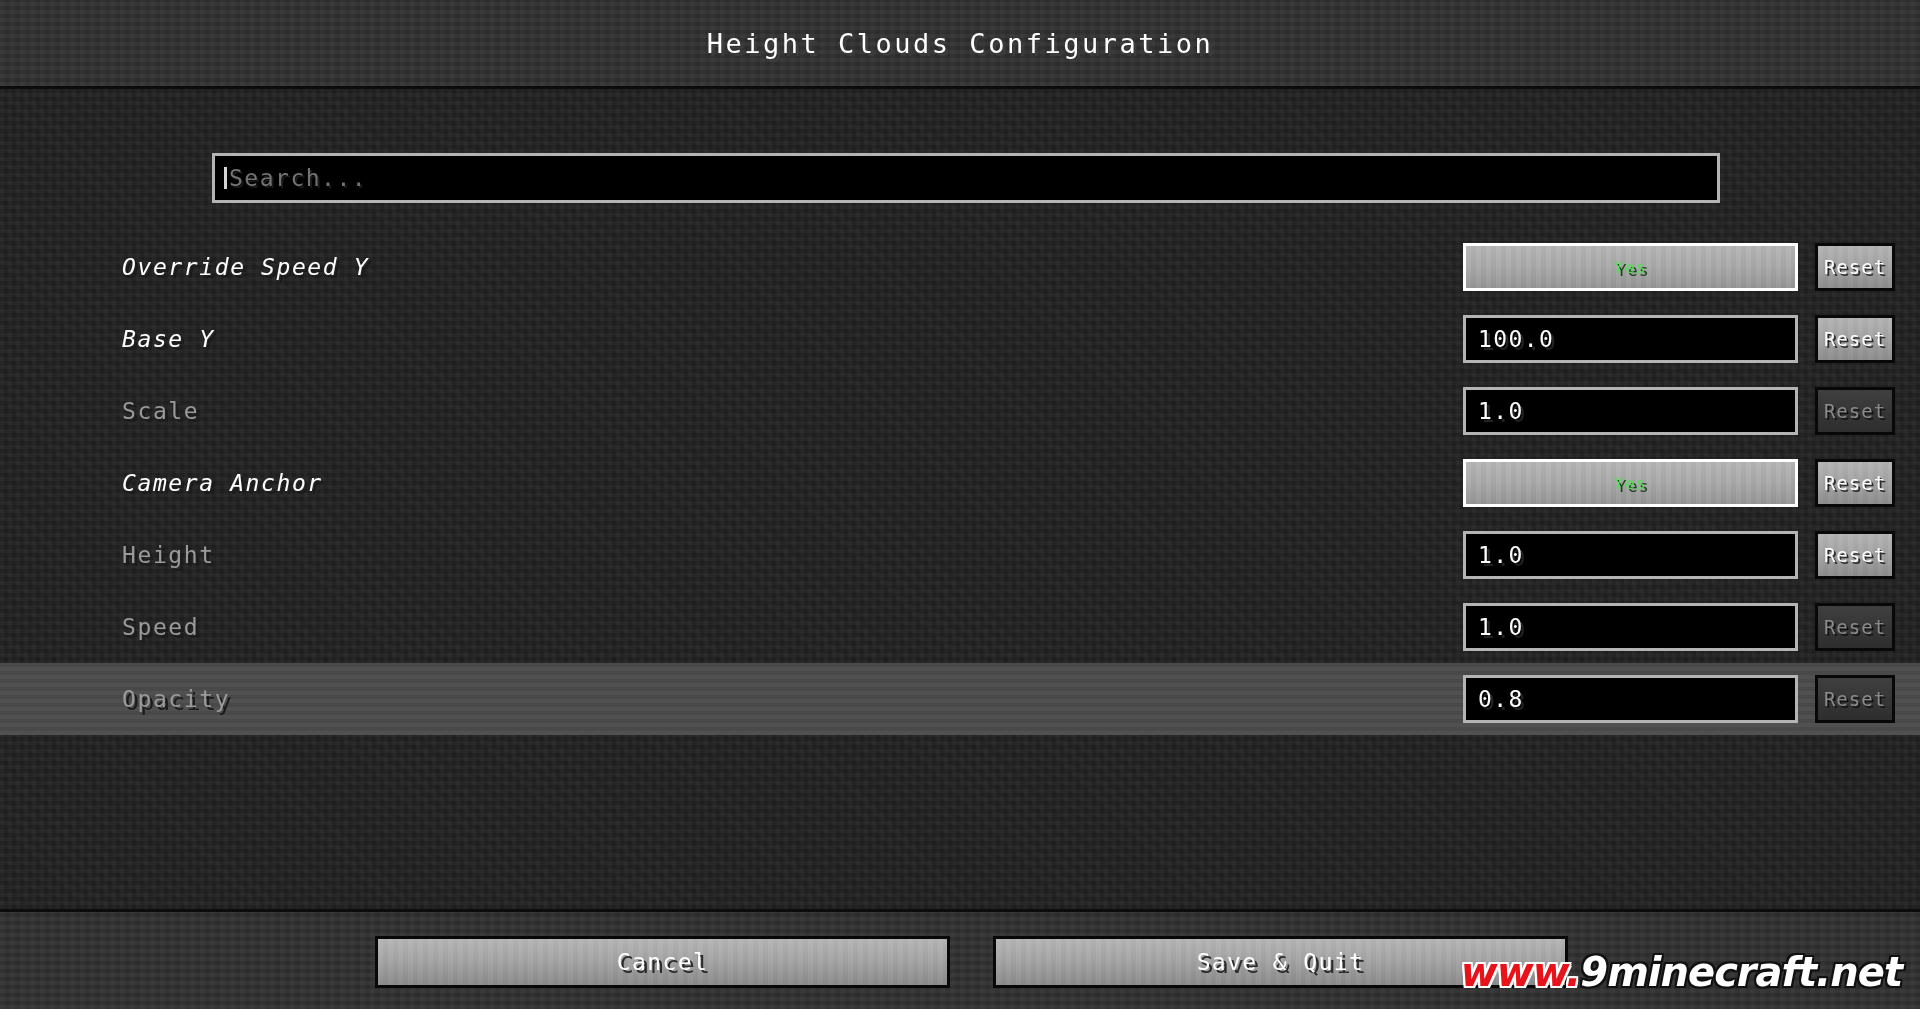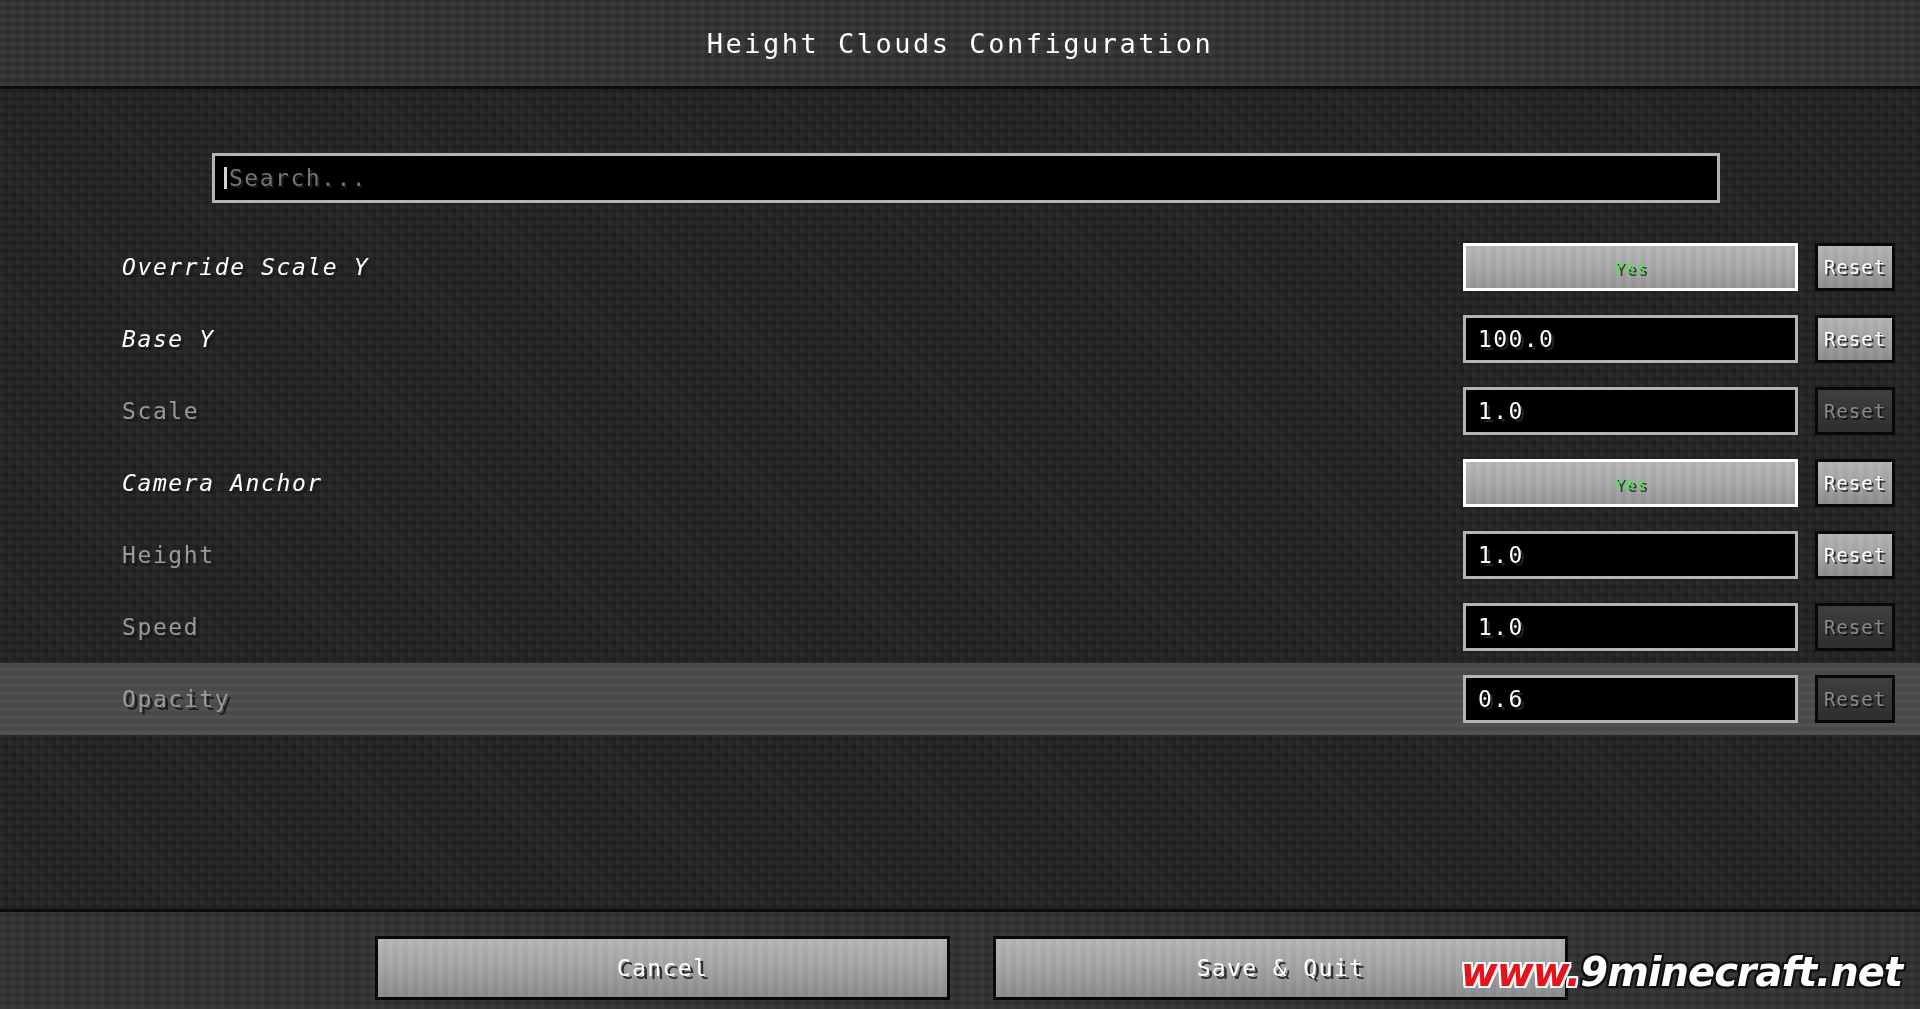--- a/index.html
+++ b/index.html
@@ -128,21 +128,21 @@
   #footer{
     position:absolute;left:0;bottom:0;width:1920px;height:100px;
     background-color:#2f2f2f;
     background-image:
       repeating-linear-gradient(0deg, rgba(255,255,255,.03) 0 4px, rgba(0,0,0,.035) 4px 8px),
       repeating-linear-gradient(90deg, rgba(255,255,255,.025) 0 5px, rgba(0,0,0,.03) 5px 10px);
     border-top:3px solid #0c0c0c;
     box-sizing:border-box;
   }
   .footer-btn{
-    position:absolute;top:24px;height:64px;box-sizing:border-box;
+    position:absolute;top:24px;height:52px;box-sizing:border-box;
     border:3px solid #080808;
     background-color:#a0a0a0;
     background-image:
       linear-gradient(180deg, rgba(255,255,255,.22) 0%, rgba(255,255,255,.05) 45%, rgba(0,0,0,.13) 100%),
       repeating-linear-gradient(90deg, rgba(255,255,255,.03) 0 5px, rgba(0,0,0,.025) 5px 10px);
     display:flex;align-items:center;justify-content:center;
   }
   .footer-btn .fl{
     color:#ffffff;font-size:23px;letter-spacing:1.4px;
     text-shadow:3px 3px 0 #2b2b2b;
@@ -187,21 +187,21 @@
 
     <div id="search-wrap">
       <div id="search-box">
         <div id="search-caret"></div>
         <div id="search-placeholder">Search...</div>
       </div>
     </div>
 
     <div id="rows">
         <div class="row">
-          <div class="row-label modified">Override Scale Y</div>
+          <div class="row-label modified">Override Speed Y</div>
           <div class="control">
             <div class="toggle">
               <span class="val">Yes</span>
             </div>
           </div>
           <div class="reset enabled">
             <span class="rl">Reset</span>
           </div>
         </div>
         <div class="row">
@@ -256,21 +256,21 @@
             </div>
           </div>
           <div class="reset disabled">
             <span class="rl">Reset</span>
           </div>
         </div>
         <div class="row highlight">
           <div class="row-label default">Opacity</div>
           <div class="control">
             <div class="textfield">
-              <span class="val">0.6</span>
+              <span class="val">0.8</span>
             </div>
           </div>
           <div class="reset disabled">
             <span class="rl">Reset</span>
           </div>
         </div>
       </div>
 
   </div>
 

